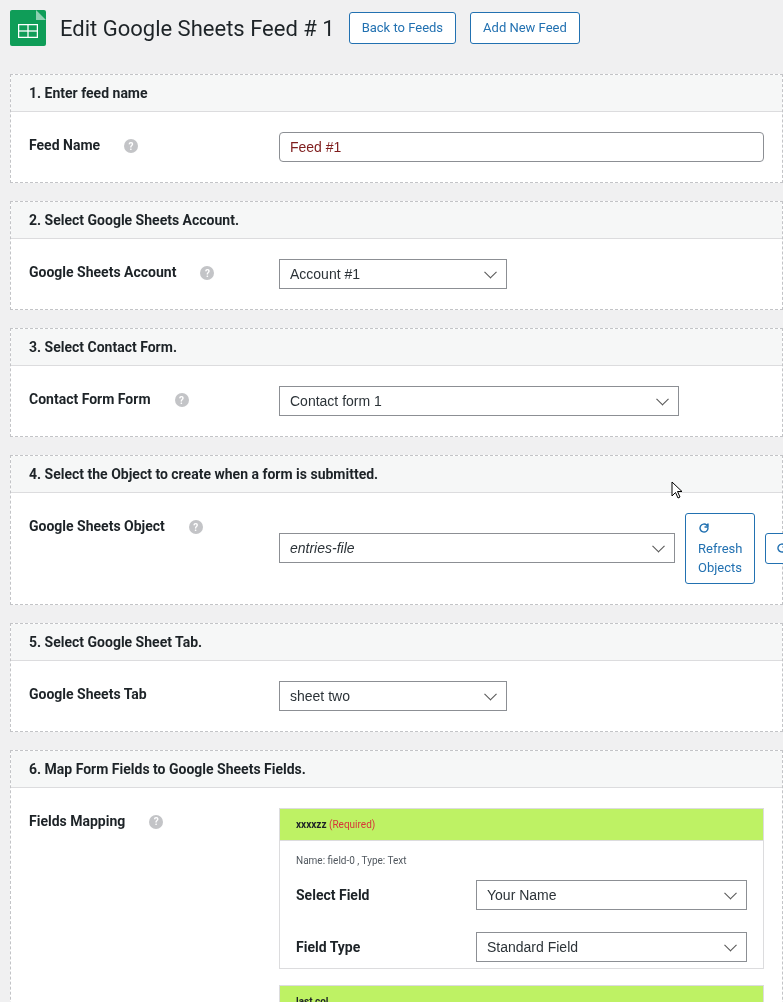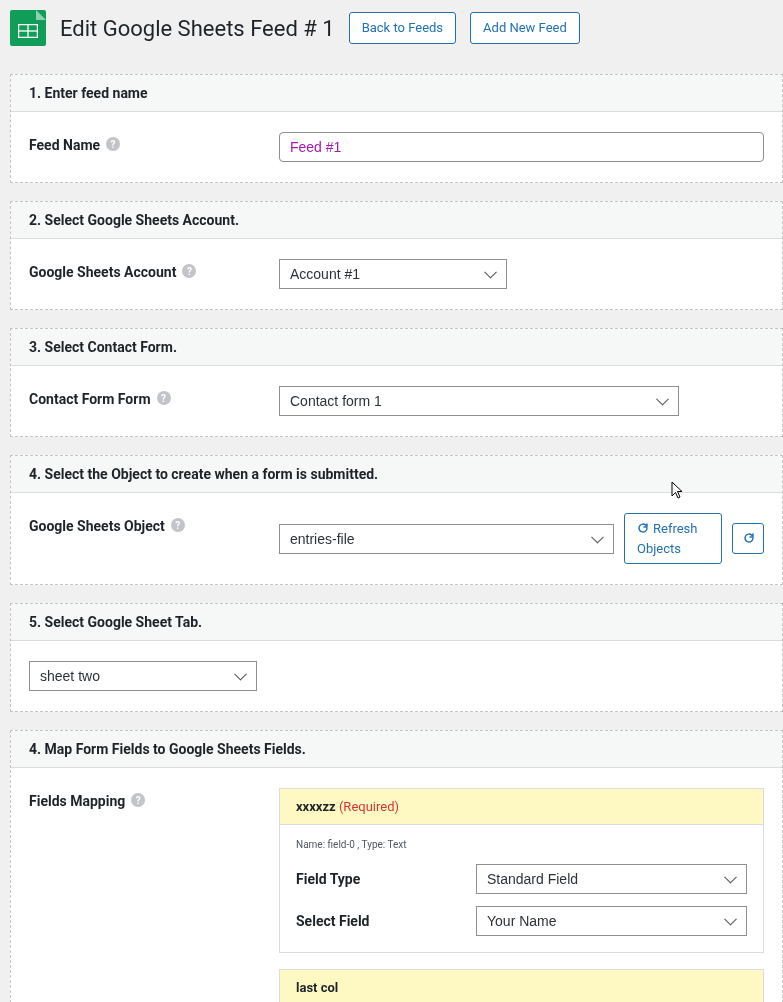--- a/index.html
+++ b/index.html
@@ -78,22 +78,22 @@
     align-items: flex-start;
     padding: 20px 18px;
   }
   .field-label {
     width: 250px;
     font-weight: 700;
     font-size: 14px;
     color: #1d2327;
     flex-shrink: 0;
     display: flex;
-    align-items: flex-start;
-    gap: 6px;
+    align-items: flex-end;
+    gap: 24px;
     padding-top: 5px;
   }
   .help-icon {
     width: 14px; height: 14px;
     border-radius: 50%;
     background: #c3c4c7;
     color: #fff;
     font-size: 10px;
     font-weight: 700;
     display: inline-flex;
@@ -101,21 +101,21 @@
     justify-content: center;
   }
   .field-control { flex: 1; display: flex; gap: 14px; align-items: center; }
   input[type=text] {
     width: 100%;
     padding: 6px 10px;
     border: 1px solid #8c8f94;
     border-radius: 4px;
     font-size: 14px;
     background: #fff;
-    color: #a21caf;
+    color: #7f1d1d;
   }
   .select {
     appearance: none;
     -webkit-appearance: none;
     padding: 6px 32px 6px 10px;
     border: 1px solid #8c8f94;
     border-radius: 0;
     font-size: 14px;
     background: #fff;
     color: #2c3338;
@@ -129,31 +129,31 @@
     right: 12px;
     top: 50%;
     width: 8px; height: 8px;
     border-right: 1.5px solid #555;
     border-bottom: 1.5px solid #555;
     transform: translateY(-70%) rotate(45deg);
     pointer-events: none;
   }
   .w-220 { width: 228px; }
   .w-400 { width: 400px; }
-  .w-335 { width: 335px; }
+  .w-335 { width: 396px; font-style: italic; }
   .mapping-box {
     border: 1px solid #dcdcde;
     background: #fff;
     flex: 1;
   }
   .mapping-header {
-    background: #fef9c3;
+    background: #bef264;
     border-bottom: 1px solid #dcdcde;
     padding: 10px 16px;
-    font-size: 13px;
+    font-size: 10px;
   }
   .mapping-header .req { color: #d63638; }
   .mapping-meta {
     padding: 14px 16px 8px;
     color: #50575e;
     font-size: 10px;
   }
   .mapping-row {
     display: flex;
     align-items: center;
@@ -267,60 +267,63 @@
             <path d="M10 6a4 4 0 1 1-1.2-2.8L10 2v3H7" fill="none" stroke="#2271b1" stroke-width="1.4" stroke-linecap="round" stroke-linejoin="round"></path>
           </svg>
       </a>
     </div>
   </div>
 </div>
 
 <div class="panel">
   <div class="panel-header">5. Select Google Sheet Tab.</div>
   <div class="panel-body">
+    <div class="field-label">
+      <span>Google Sheets Tab</span>
+    </div>
     <div class="field-control">
       <span class="select-wrap w-220">
         <select class="select w-220">
           <option>sheet two</option>
         </select>
       </span>
     </div>
   </div>
 </div>
 
 <div class="panel" style="margin-bottom:0;">
-  <div class="panel-header">4. Map Form Fields to Google Sheets Fields.</div>
+  <div class="panel-header">6. Map Form Fields to Google Sheets Fields.</div>
   <div class="panel-body" style="align-items:flex-start;">
     <div class="field-label">
       <span>Fields Mapping</span>
       <span class="help-icon">?</span>
     </div>
     <div style="flex:1;">
       <div class="mapping-box" style="margin-bottom:16px;">
         <div class="mapping-header">
           <b>xxxxzz</b>
           <span class="req">(Required)</span>
         </div>
         <div class="mapping-meta">Name: field-0 , Type: Text</div>
+        <div class="mapping-row" style="padding-bottom:16px;">
+          <label>Select Field</label>
+          <span class="select-wrap">
+            <select class="select">
+              <option>Your Name</option>
+            </select>
+          </span>
+        </div>
         <div class="mapping-row">
           <label>Field Type</label>
           <span class="select-wrap">
             <select class="select">
               <option>Standard Field</option>
             </select>
           </span>
         </div>
-        <div class="mapping-row" style="padding-bottom:16px;">
-          <label>Select Field</label>
-          <span class="select-wrap">
-            <select class="select">
-              <option>Your Name</option>
-            </select>
-          </span>
-        </div>
       </div>
       <div class="mapping-box">
         <div class="mapping-header">
           <b>last col</b>
         </div>
 
       </div>
     </div>
   </div>
 </div>

